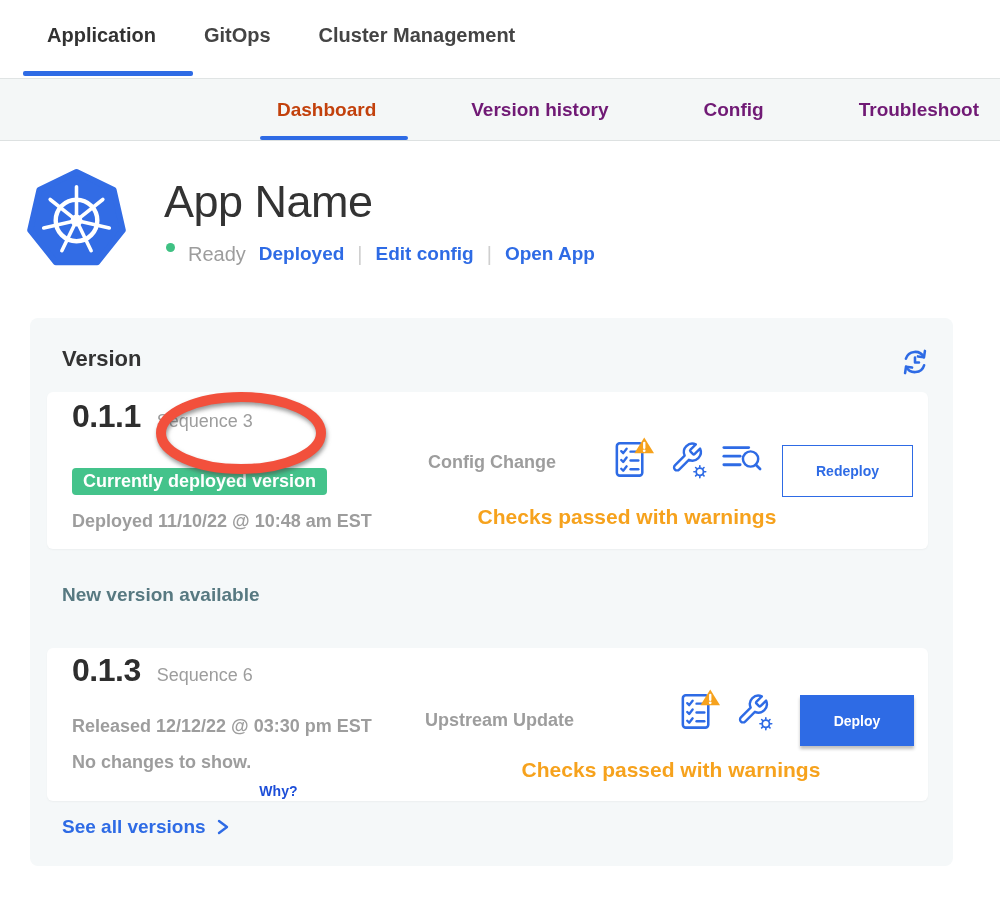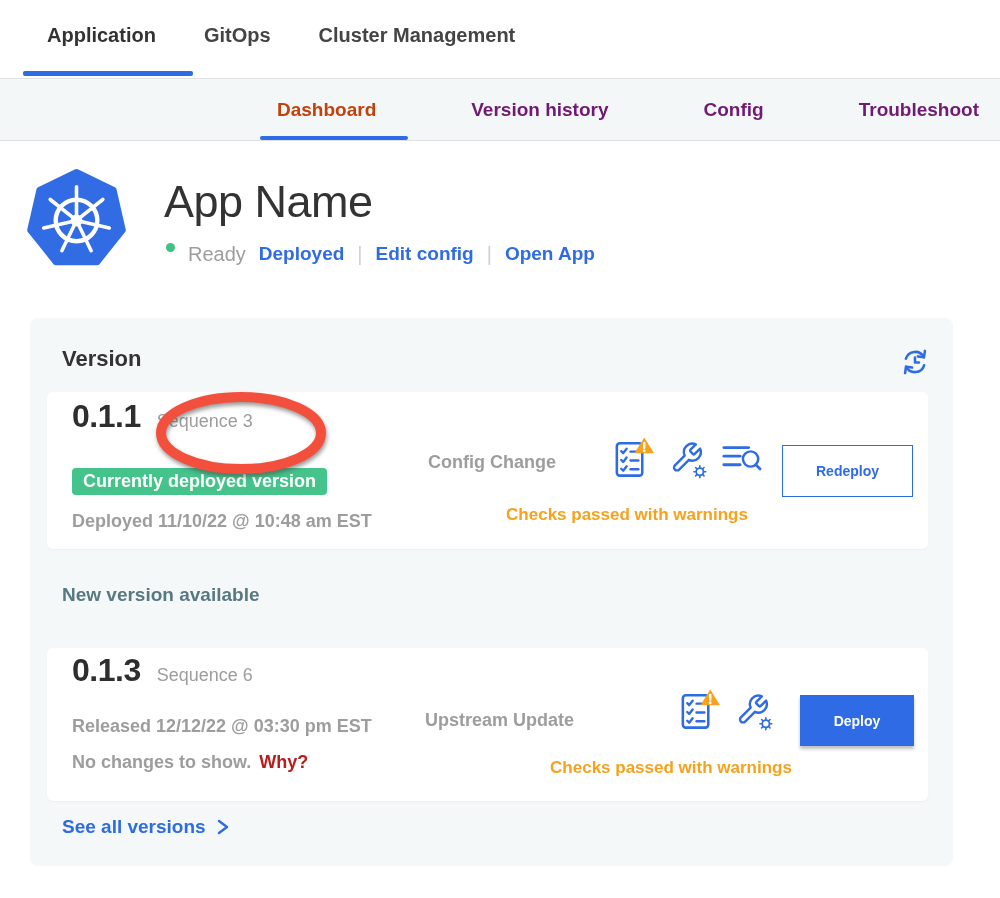--- a/index.html
+++ b/index.html
@@ -46,35 +46,35 @@
 
   .ver-row { position:absolute; left:25px; display:flex; align-items:baseline; gap:16px; }
   .ver-num { font-size:32px; font-weight:700; color:#2e2e2e; letter-spacing:-0.5px; }
   .ver-seq { font-size:18px; color:#9d9d9d; }
   .badge { position:absolute; left:25px; top:76px; display:inline-block; background:#44c38b; color:#fff;
            font-size:18px; font-weight:700; padding:3px 11px; border-radius:4px; }
   .gray-bold { font-size:18px; font-weight:700; color:#9d9d9d; }
   .deployed-at { position:absolute; left:25px; top:119px; }
   .released-at { position:absolute; left:25px; top:68px; }
   .nochanges { position:absolute; left:25px; top:104px; display:flex; gap:8px; }
-  .why-link { font-size:18px; font-weight:700; color:#b91c1c; cursor:pointer; }
+  .why-link { font-size:14px; font-weight:700; color:#1d4ed8; cursor:pointer;margin-top:31px; }
   .source1 { position:absolute; left:381px; top:60px; }
   .source2 { position:absolute; left:378px; top:62px; }
   .icon-row { position:absolute; display:flex; gap:13px; align-items:center; }
   .icons1 { left:563px; top:44px; }
   .icons2 { left:629px; top:40px; }
   .check-icon { cursor:pointer; display:block; }
 
   .btn { font-size:14px; font-weight:700; border-radius:0; cursor:pointer; font-family:"Liberation Sans", sans-serif; }
   .btn-outline { position:absolute; left:735px; top:53px; width:131px; height:52px;
                  background:#fff; border:1px solid #2e6be5; color:#2e6be5; }
   .btn-solid { position:absolute; left:753px; top:47px; width:114px; height:51px;
                background:#2e6be5; border:none; color:#fff; box-shadow:0 3px 3px rgba(0,0,0,0.25); }
 
-  .checks { position:absolute; width:300px; text-align:center; font-size:17px; font-weight:700; color:#f6a21d; }
+  .checks { position:absolute; width:300px; text-align:center; font-size:21px; font-weight:700; color:#f6a21d; }
   .checks1 { left:430px; top:113px; }
   .checks2 { left:474px; top:110px; }
 
   .new-heading { position:absolute; left:32px; top:266px; font-size:19px; font-weight:700; color:#577981; }
   .see-all { position:absolute; left:32px; top:498px; display:flex; align-items:center; gap:9px; cursor:pointer; }
   .see-all .lbl { font-size:19px; font-weight:700; color:#2e6be5; }
 
   .annotation-svg { position:absolute; left:65px; top:-12px; width:262px; height:120px; overflow:visible; pointer-events:none; }
   .annotation-svg ellipse { filter:drop-shadow(1px 3px 2px rgba(70,70,70,0.55)); }
 </style>

